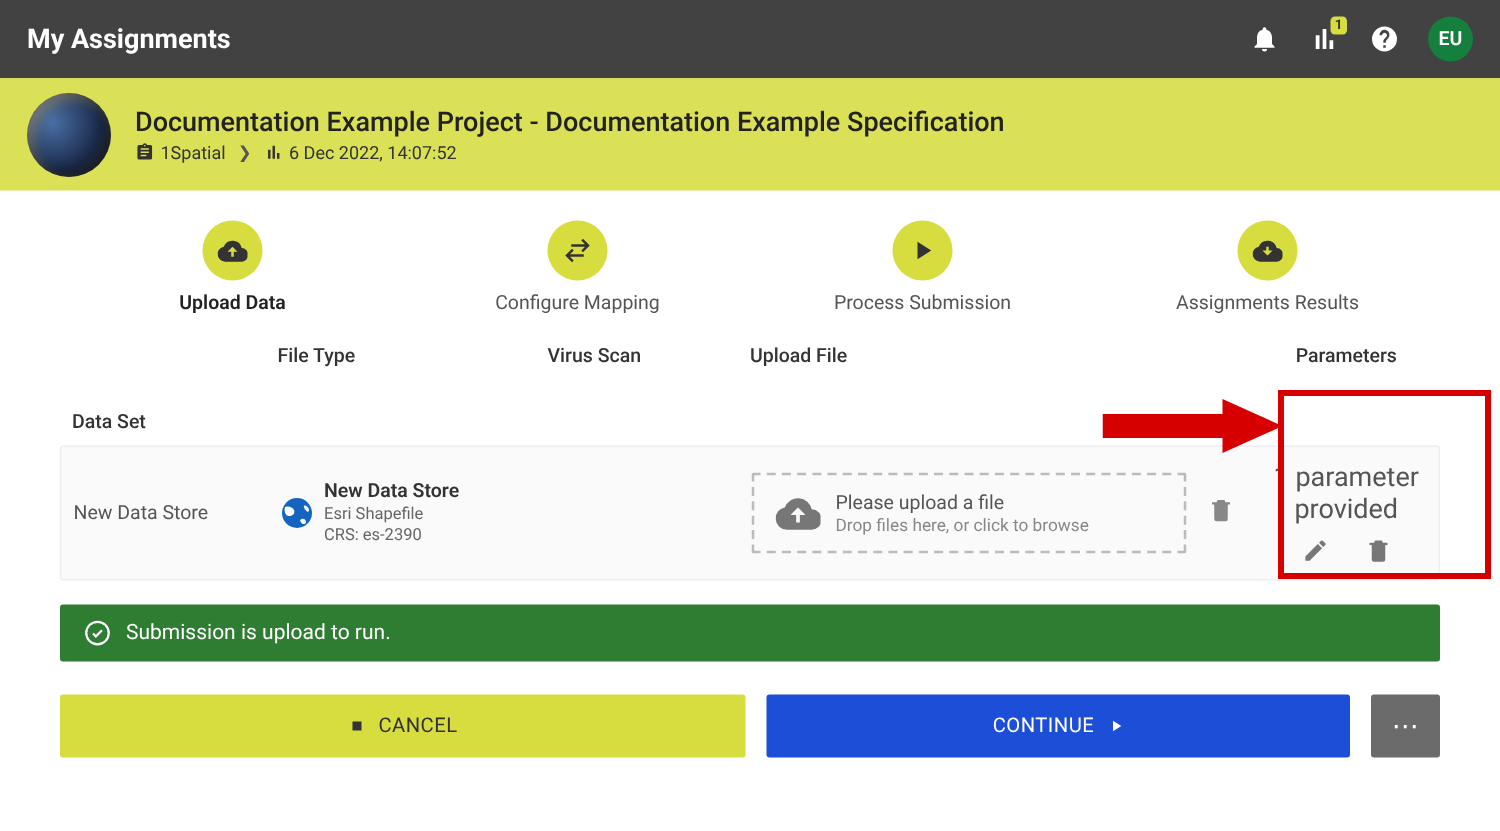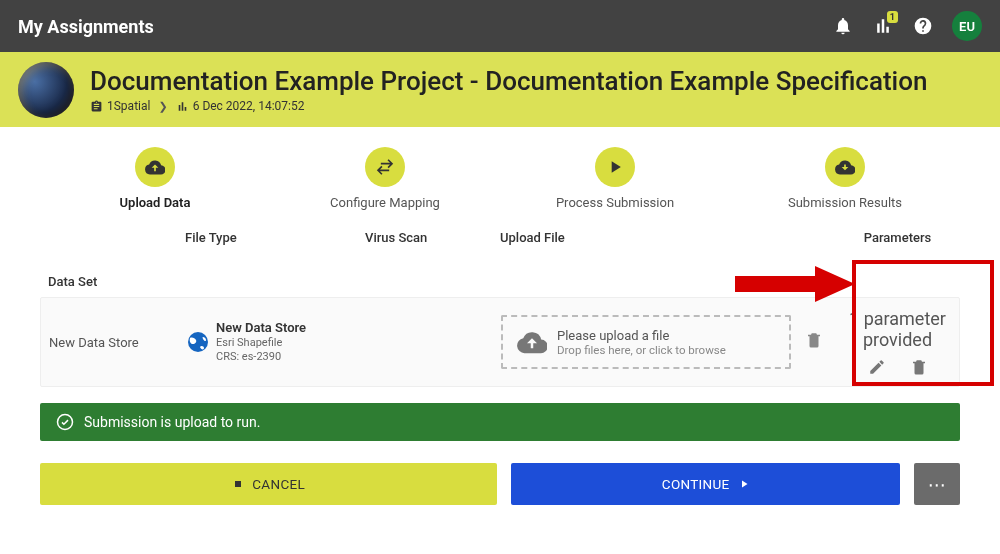--- a/index.html
+++ b/index.html
@@ -11,21 +11,21 @@
   .topbar-actions { display: flex; gap: 18px; align-items: center; }
   .top-icon { width: 22px; height: 22px; display: flex; align-items: center; justify-content: center; cursor: pointer; position: relative; }
   .top-icon svg { fill: #fff; width: 20px; height: 20px; }
   .badge { position: absolute; top: -4px; right: -4px; background: #d8dd3f; color: #333; font-size: 9px; font-weight: 700; border-radius: 3px; padding: 0 3px; line-height: 12px; }
   .avatar { width: 30px; height: 30px; border-radius: 50%; background: #15803d; color: #fff; display: flex; align-items: center; justify-content: center; font-size: 13px; font-weight: 600; cursor: pointer; }
 
   
   .project-header { background: #dbe156; height: 75px; display: flex; align-items: center; padding: 0 18px; gap: 16px; }
   .project-thumb { width: 56px; height: 56px; border-radius: 50%; background: radial-gradient(circle at 30% 35%, #4a6fa5, #1a2a4a 60%, #3a2a1a); box-shadow: inset -4px -4px 8px rgba(0,0,0,.3), inset 4px 4px 8px rgba(255,200,80,.3); }
   .project-titles { display: flex; flex-direction: column; gap: 3px; }
-  .project-title { font-size: 26px; font-weight: 500; color: #222; }
+  .project-title { font-size: 18px; font-weight: 500; color: #222; }
   .breadcrumb { display: flex; align-items: center; gap: 8px; font-size: 12px; color: #333; }
   .breadcrumb .bc-icon svg { width: 13px; height: 13px; fill: #333; display: block; }
   .breadcrumb .chev { font-size: 11px; color: #555; }
   .bc-item { display: flex; align-items: center; gap: 4px; }
 
   
   .stepper { display: flex; justify-content: space-around; padding: 20px 40px 10px; }
   .step { display: flex; flex-direction: column; align-items: center; gap: 8px; width: 220px; }
   .step-circle { width: 40px; height: 40px; border-radius: 50%; background: #d8dd3f; display: flex; align-items: center; justify-content: center; }
   .step-circle svg { width: 20px; height: 20px; fill: #333; }
@@ -157,21 +157,21 @@
         </svg>
       </div>
     <div class="step-label">Process Submission</div>
   </div>
   <div class="step">
     <div class="step-circle">
         <svg viewBox="0 0 24 24">
           <path d="M19.35 10.04A7.49 7.49 0 0 0 5 9a6 6 0 0 0 1 11.9h13a5 5 0 0 0 .35-10.86zM13 12h3l-4 4-4-4h3V9h2z"></path>
         </svg>
       </div>
-    <div class="step-label">Submission Results</div>
+    <div class="step-label">Assignments Results</div>
   </div>
 </div>
 
 <div class="content">
   <div class="table-header">
     <div class="col-dataset">Data Set</div>
     <div class="col-filetype">File Type</div>
     <div class="col-virusscan">Virus Scan</div>
     <div class="col-uploadfile">Upload File</div>
     <div class="col-trash"></div>

